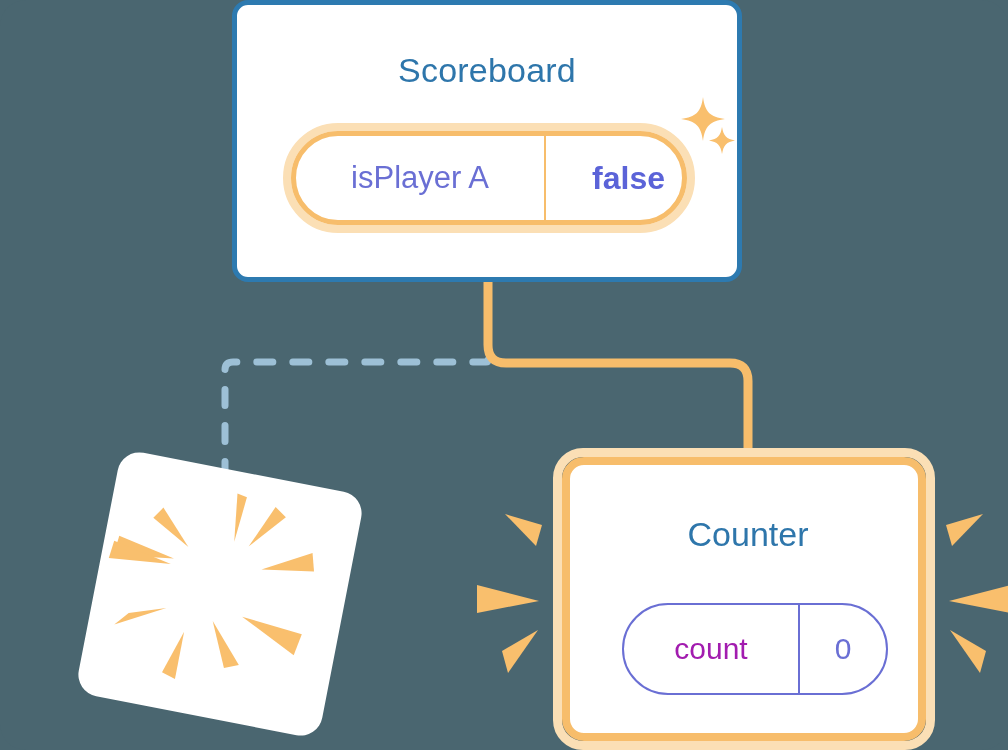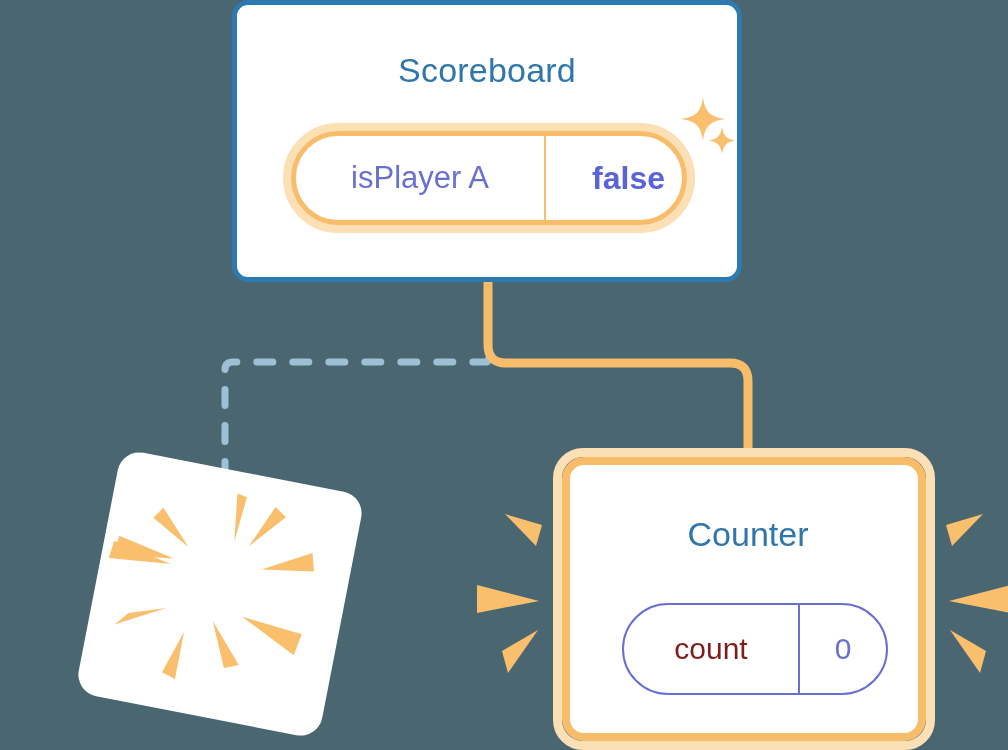--- a/index.html
+++ b/index.html
@@ -143,21 +143,21 @@
     background: #ffffff;
     box-sizing: border-box;
     display: flex;
     align-items: stretch;
   }
   .pill-plain-key {
     flex: 0 0 176px;
     display: flex;
     align-items: center;
     justify-content: center;
-    color: #7f1d1d;
+    color: #a21caf;
     font-size: 30px;
     border-right: 2px solid #6a6fd4;
     box-sizing: border-box;
   }
   .pill-plain-val {
     flex: 1 1 auto;
     display: flex;
     align-items: center;
     justify-content: center;
     color: #6a6fd4;

